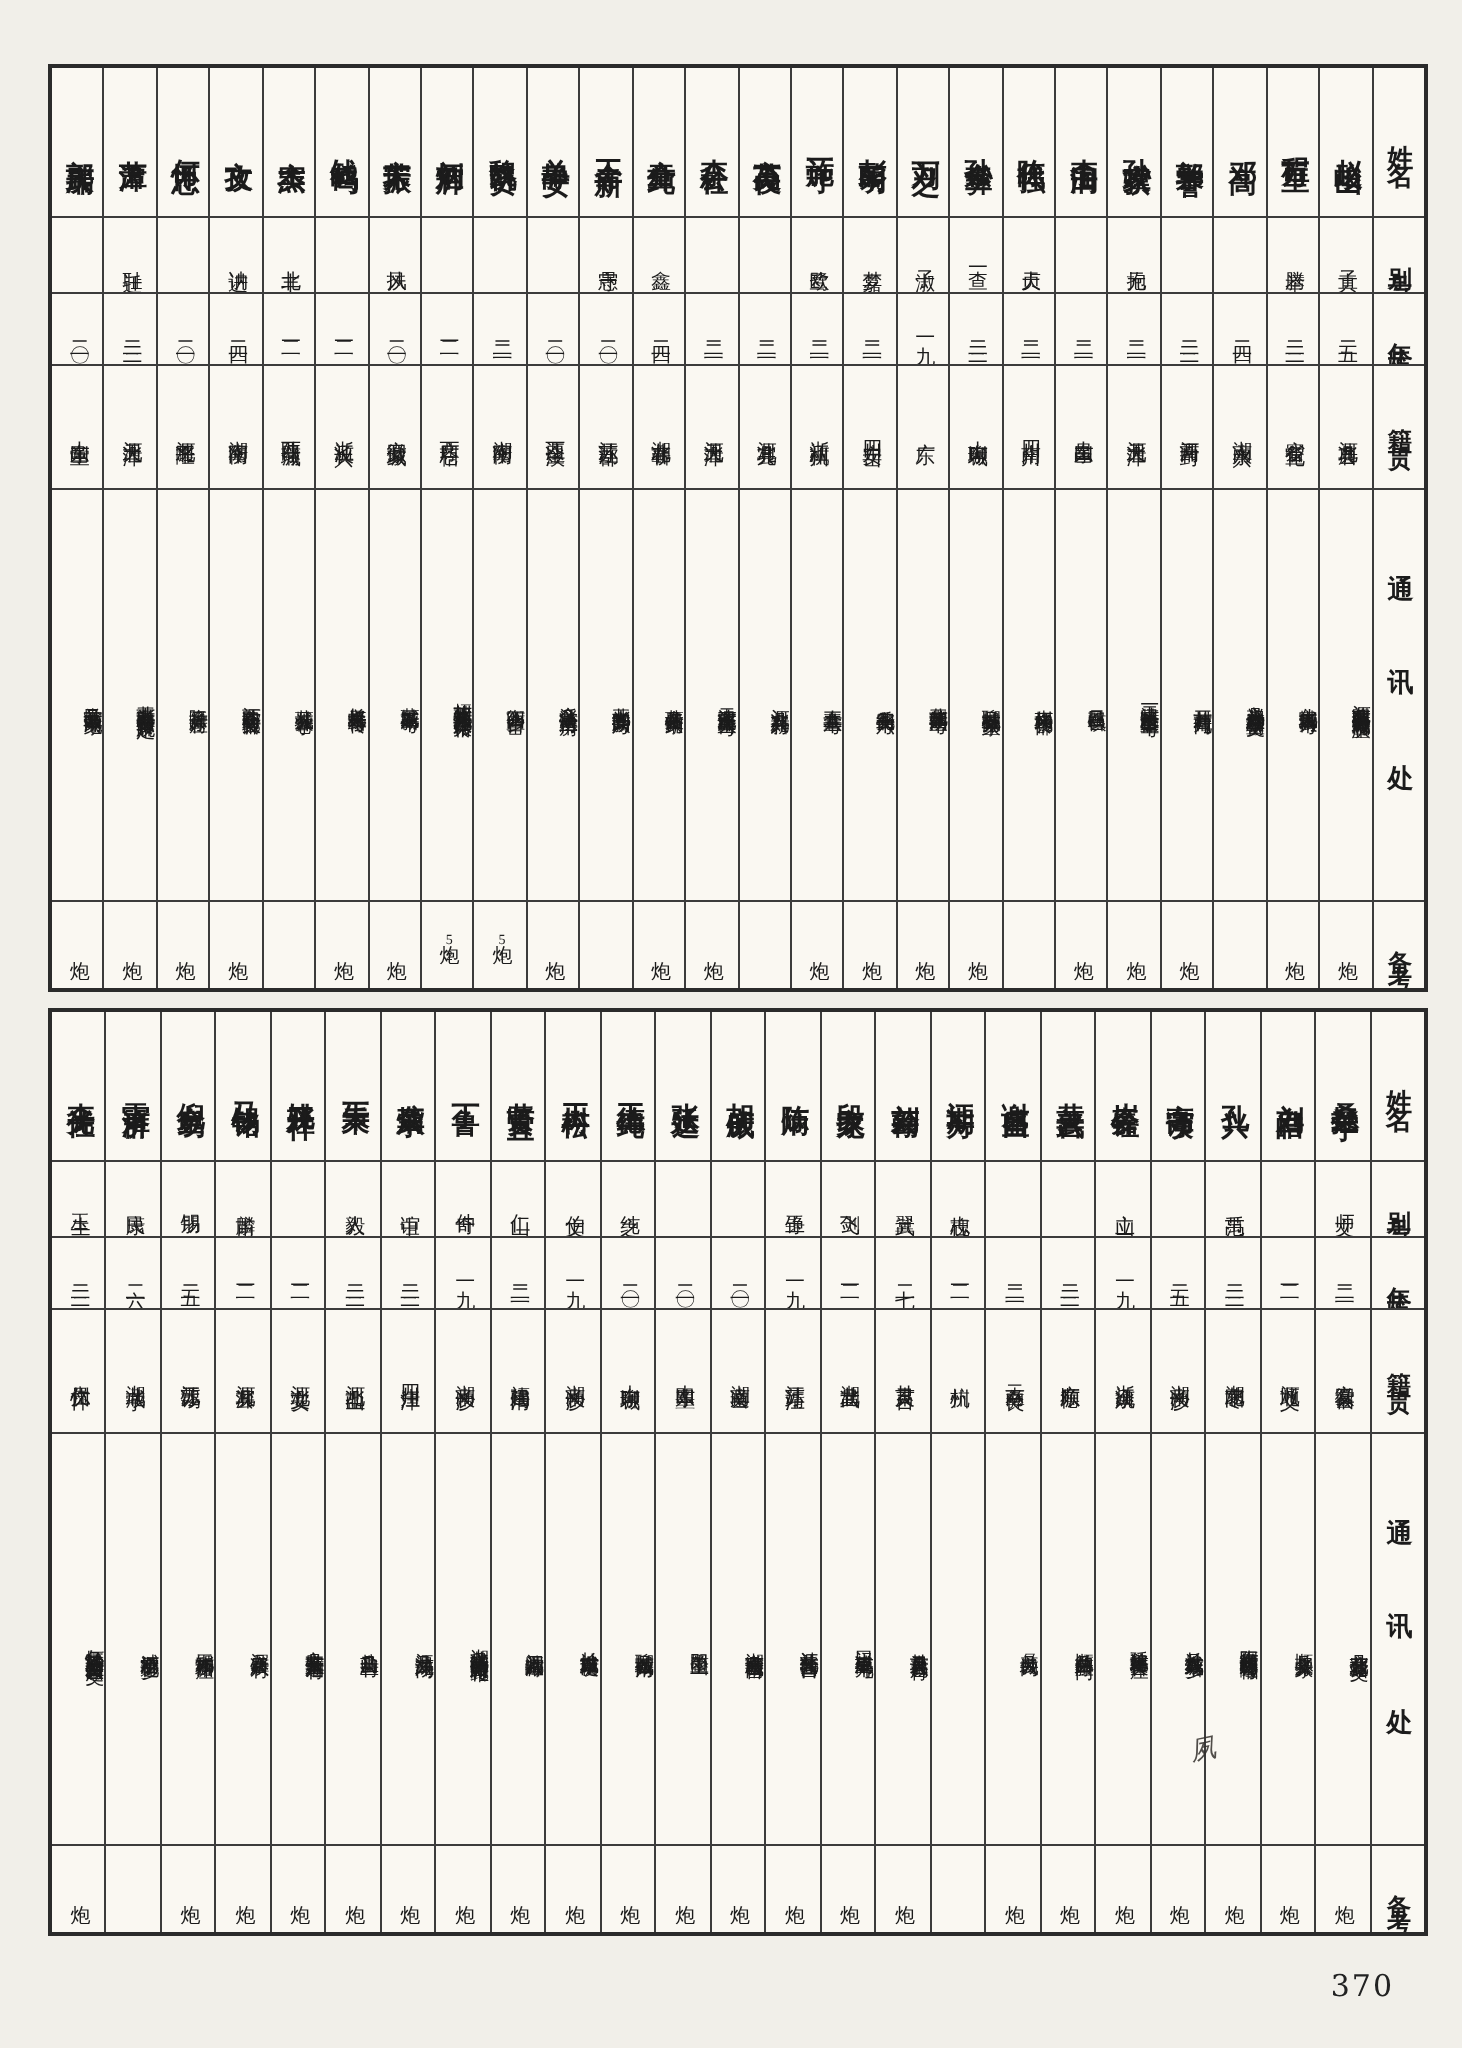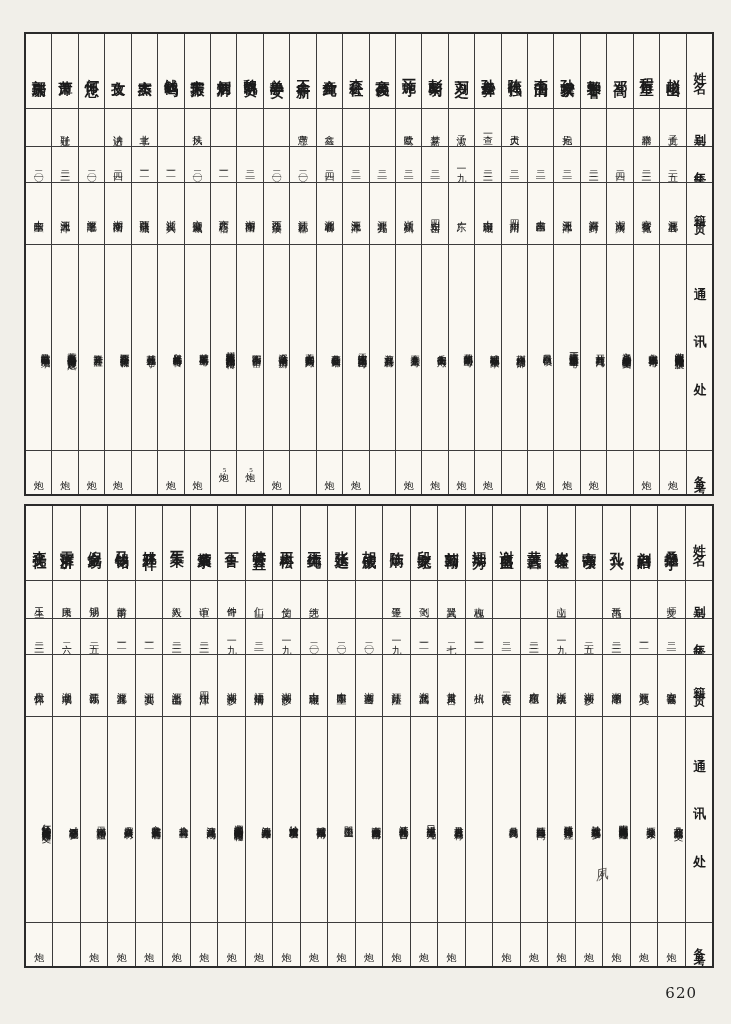--- a/index.html
+++ b/index.html
@@ -646,13 +646,13 @@
         <div class="cell address">仁怀县沙滩场转三合土黄村银园起交</div>
         <div class="cell note">
           <span>炮</span>
           <span class="sub"></span>
         </div>
       </div>
     </div>
 </div>
 
 <span class="handwritten">夙</span>
-<span class="page-number">620</span>
+<span class="page-number">370</span>
 
 </body></html>

